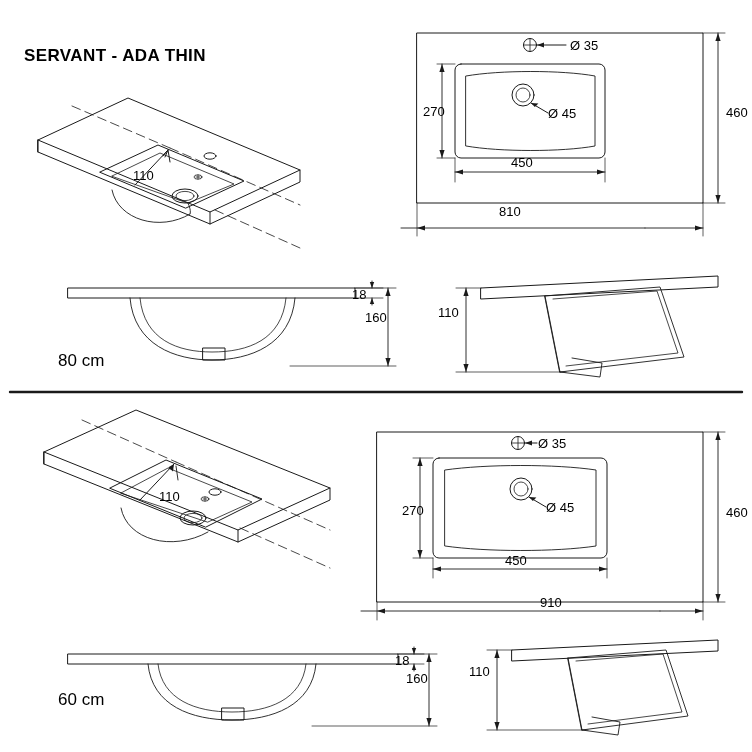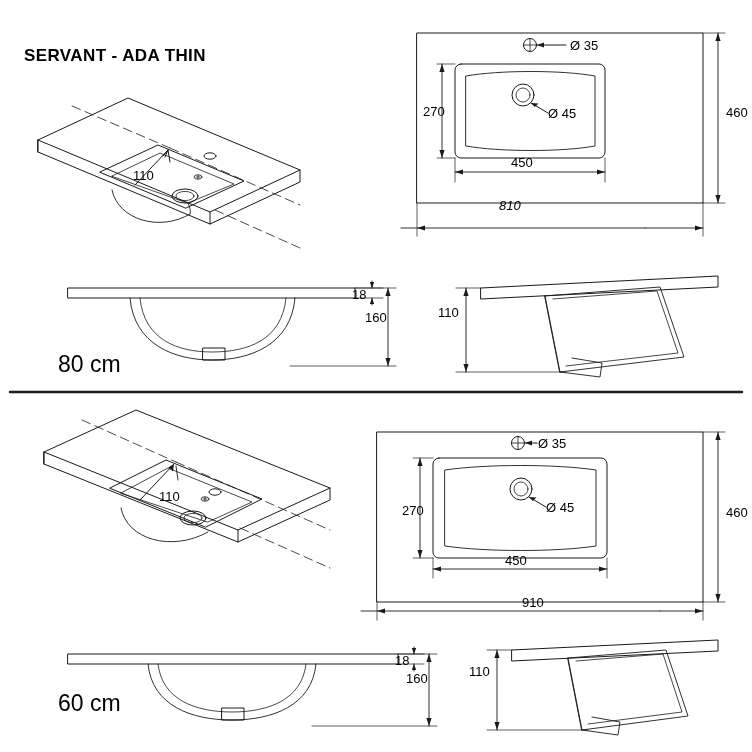--- a/index.html
+++ b/index.html
@@ -1,19 +1,19 @@
 <!DOCTYPE html>
 <html><head>
 <meta charset="utf-8">
 <style>
   html,body{margin:0;padding:0;background:#ffffff;}
   body{width:752px;height:752px;font-family:"Liberation Sans",sans-serif;color:#000;}
   #sheet{position:relative;width:752px;height:752px;overflow:hidden;}
   .title{position:absolute;font-weight:bold;font-size:17px;letter-spacing:.4px;}
-  .sizelabel{position:absolute;font-size:23px;font-family:"Liberation Sans",sans-serif;}
+  .sizelabel{position:absolute;font-size:17px;font-family:"Liberation Sans",sans-serif;}
   svg{position:absolute;left:0;top:0;}
   .dim{font-size:13px;font-family:"Liberation Sans",sans-serif;}
 </style>
 </head>
 <body>
 
 <div id="sheet">
 
   <div class="title" style="left:24px;top:46px;">SERVANT - ADA THIN</div>
 
@@ -191,32 +191,32 @@
       <path d="M497,650 l-2.6,8 h5.2 z" fill="#1a1a1a" stroke="none"></path>
       <path d="M497,730 l-2.6,-8 h5.2 z" fill="#1a1a1a" stroke="none"></path>
     </g>
   </svg>
 
   <div class="dim" style="position:absolute;left:133px;top:168px;">110</div>
   <div class="dim" style="position:absolute;left:570px;top:38px;">Ø 35</div>
   <div class="dim" style="position:absolute;left:548px;top:106px;">Ø 45</div>
   <div class="dim" style="position:absolute;left:511px;top:155px;">450</div>
   <div class="dim" style="position:absolute;left:423px;top:104px;">270</div>
-  <div class="dim" style="position:absolute;left:499px;top:198px;font-style:italic;">810</div>
+  <div class="dim" style="position:absolute;left:499px;top:204px;">810</div>
   <div class="dim" style="position:absolute;left:726px;top:105px;">460</div>
   <div class="dim" style="position:absolute;left:352px;top:287px;">18</div>
   <div class="dim" style="position:absolute;left:365px;top:310px;">160</div>
   <div class="dim" style="position:absolute;left:438px;top:305px;">110</div>
   <div class="sizelabel" style="left:58px;top:351px;">80 cm</div>
 
   <div class="dim" style="position:absolute;left:159px;top:489px;">110</div>
   <div class="dim" style="position:absolute;left:538px;top:436px;">Ø 35</div>
   <div class="dim" style="position:absolute;left:546px;top:500px;">Ø 45</div>
   <div class="dim" style="position:absolute;left:505px;top:553px;">450</div>
   <div class="dim" style="position:absolute;left:402px;top:503px;">270</div>
-  <div class="dim" style="position:absolute;left:522px;top:595px;">910</div>
+  <div class="dim" style="position:absolute;left:540px;top:595px;">910</div>
   <div class="dim" style="position:absolute;left:726px;top:505px;">460</div>
   <div class="dim" style="position:absolute;left:395px;top:653px;">18</div>
   <div class="dim" style="position:absolute;left:406px;top:671px;">160</div>
   <div class="dim" style="position:absolute;left:469px;top:664px;">110</div>
   <div class="sizelabel" style="left:58px;top:690px;">60 cm</div>
 
 </div>
 
 </body></html>

